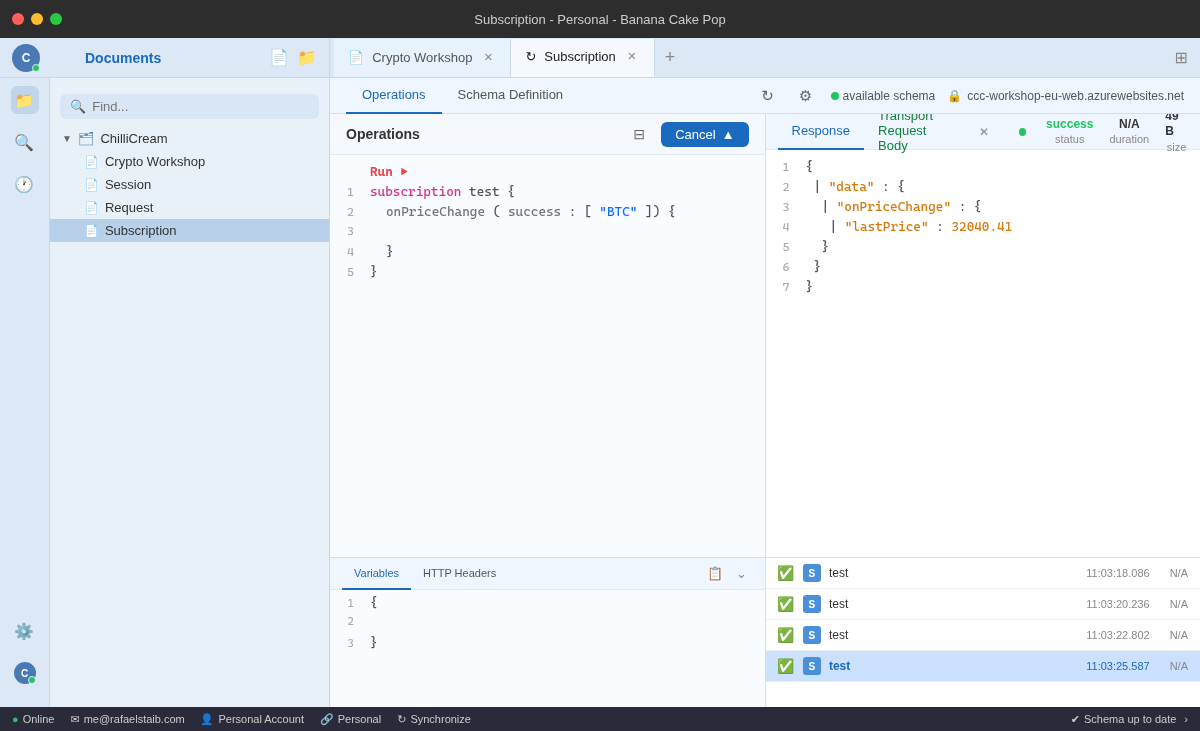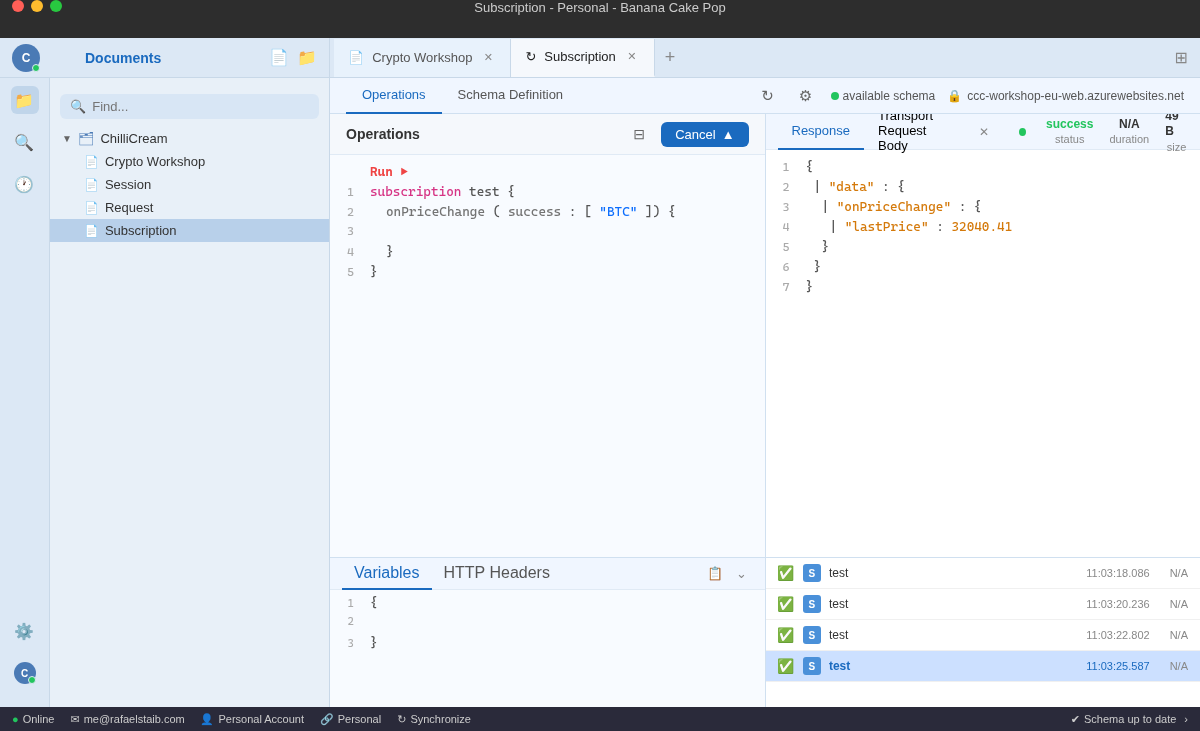--- a/index.html
+++ b/index.html
@@ -3,21 +3,21 @@
   <meta charset="utf-8">
   <style>
     * { margin: 0; padding: 0; box-sizing: border-box; }
     body { font-family: -apple-system, BlinkMacSystemFont, 'Segoe UI', sans-serif; background: #1e1e1e; width: 1200px; height: 731px; overflow: hidden; display: flex; flex-direction: column; }
 
     
     .titlebar {
       height: 38px;
       background: #2d2d2d;
       display: flex;
-      align-items: flex-start;
+      align-items: center;
       justify-content: center;
       flex-shrink: 0;
       position: relative;
     }
     .titlebar-title {
       color: #ccc;
       font-size: 13px;
     }
     .window-controls {
       position: absolute;
@@ -295,21 +295,21 @@
       padding: 0 12px;
       gap: 0;
     }
     .response-tab {
       padding: 0 14px;
       height: 36px;
       display: flex;
       align-items: center;
       font-size: 13px;
       cursor: pointer;
-      color: #000000;
+      color: #15803d;
       border-bottom: 2px solid transparent;
     }
     .response-tab.active {
       color: #1a6abf;
       border-bottom: 2px solid #1a6abf;
     }
     .response-stats {
       margin-left: auto;
       display: flex;
       align-items: center;
@@ -406,21 +406,21 @@
       height: 32px;
       flex-shrink: 0;
       padding: 0 12px;
       gap: 0;
     }
     .bottom-tab {
       padding: 0 12px;
       height: 32px;
       display: flex;
       align-items: center;
-      font-size: 16px;
+      font-size: 11px;
       cursor: pointer;
       color: #555;
       border-bottom: 2px solid transparent;
     }
     .bottom-tab.active {
       color: #1a6abf;
       border-bottom: 2px solid #1a6abf;
     }
     .bottom-tab-actions {
       margin-left: auto;

